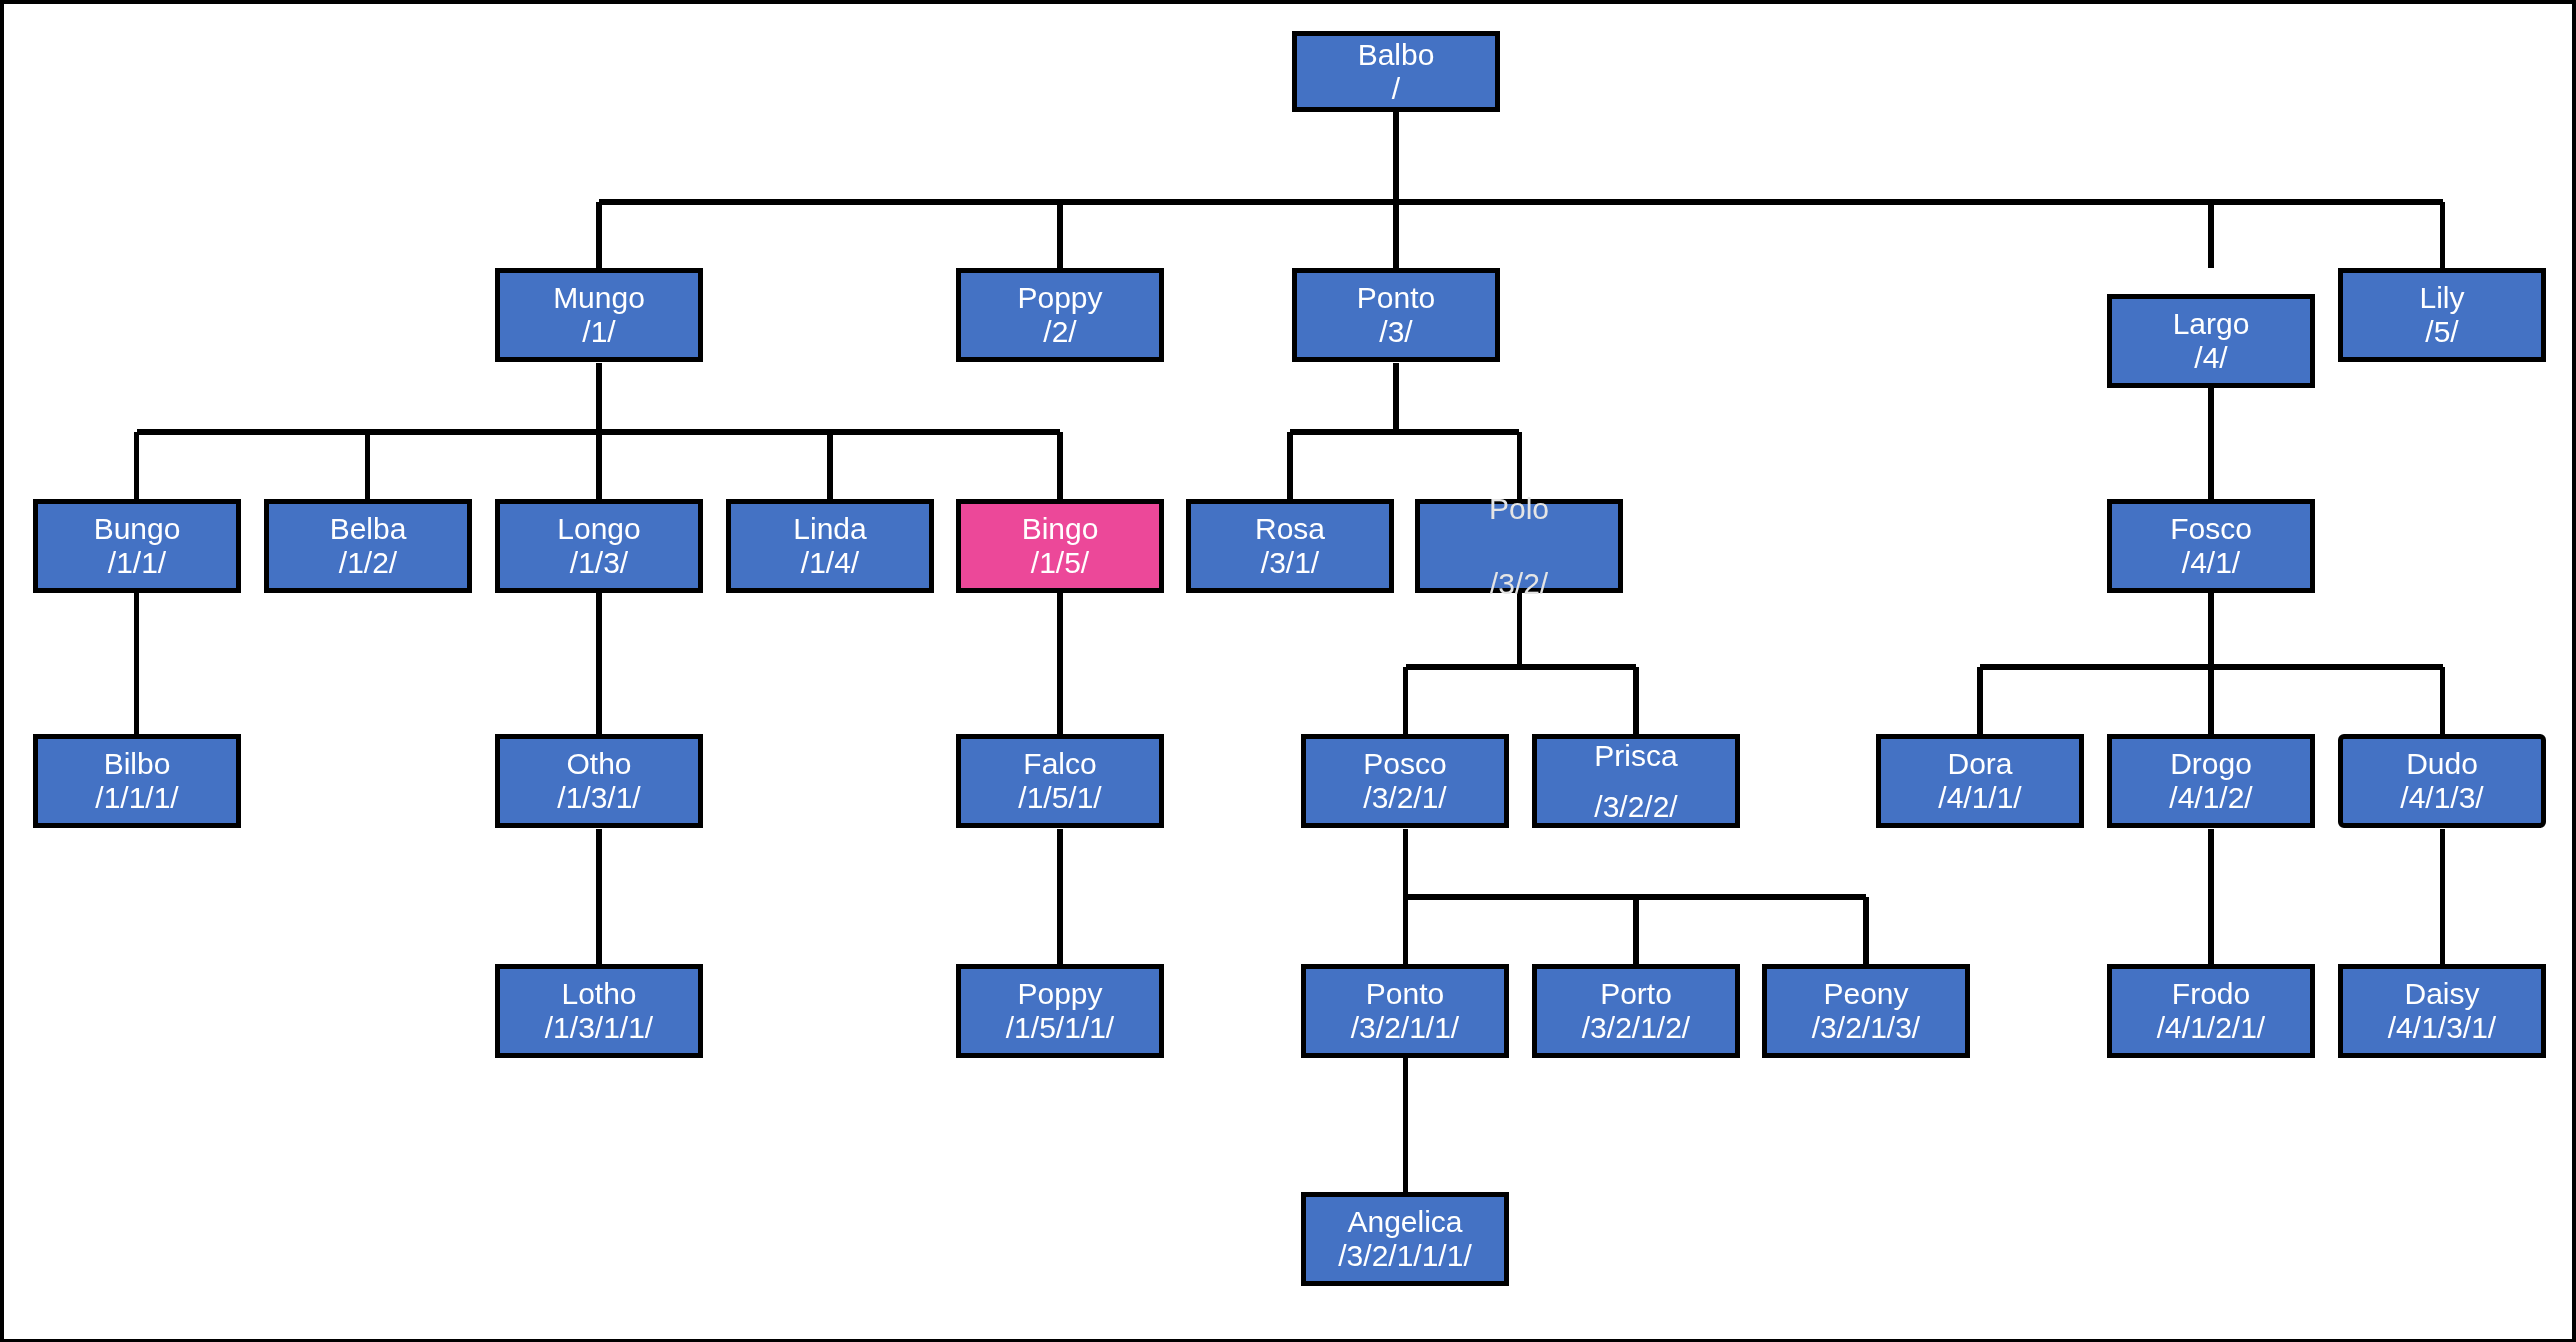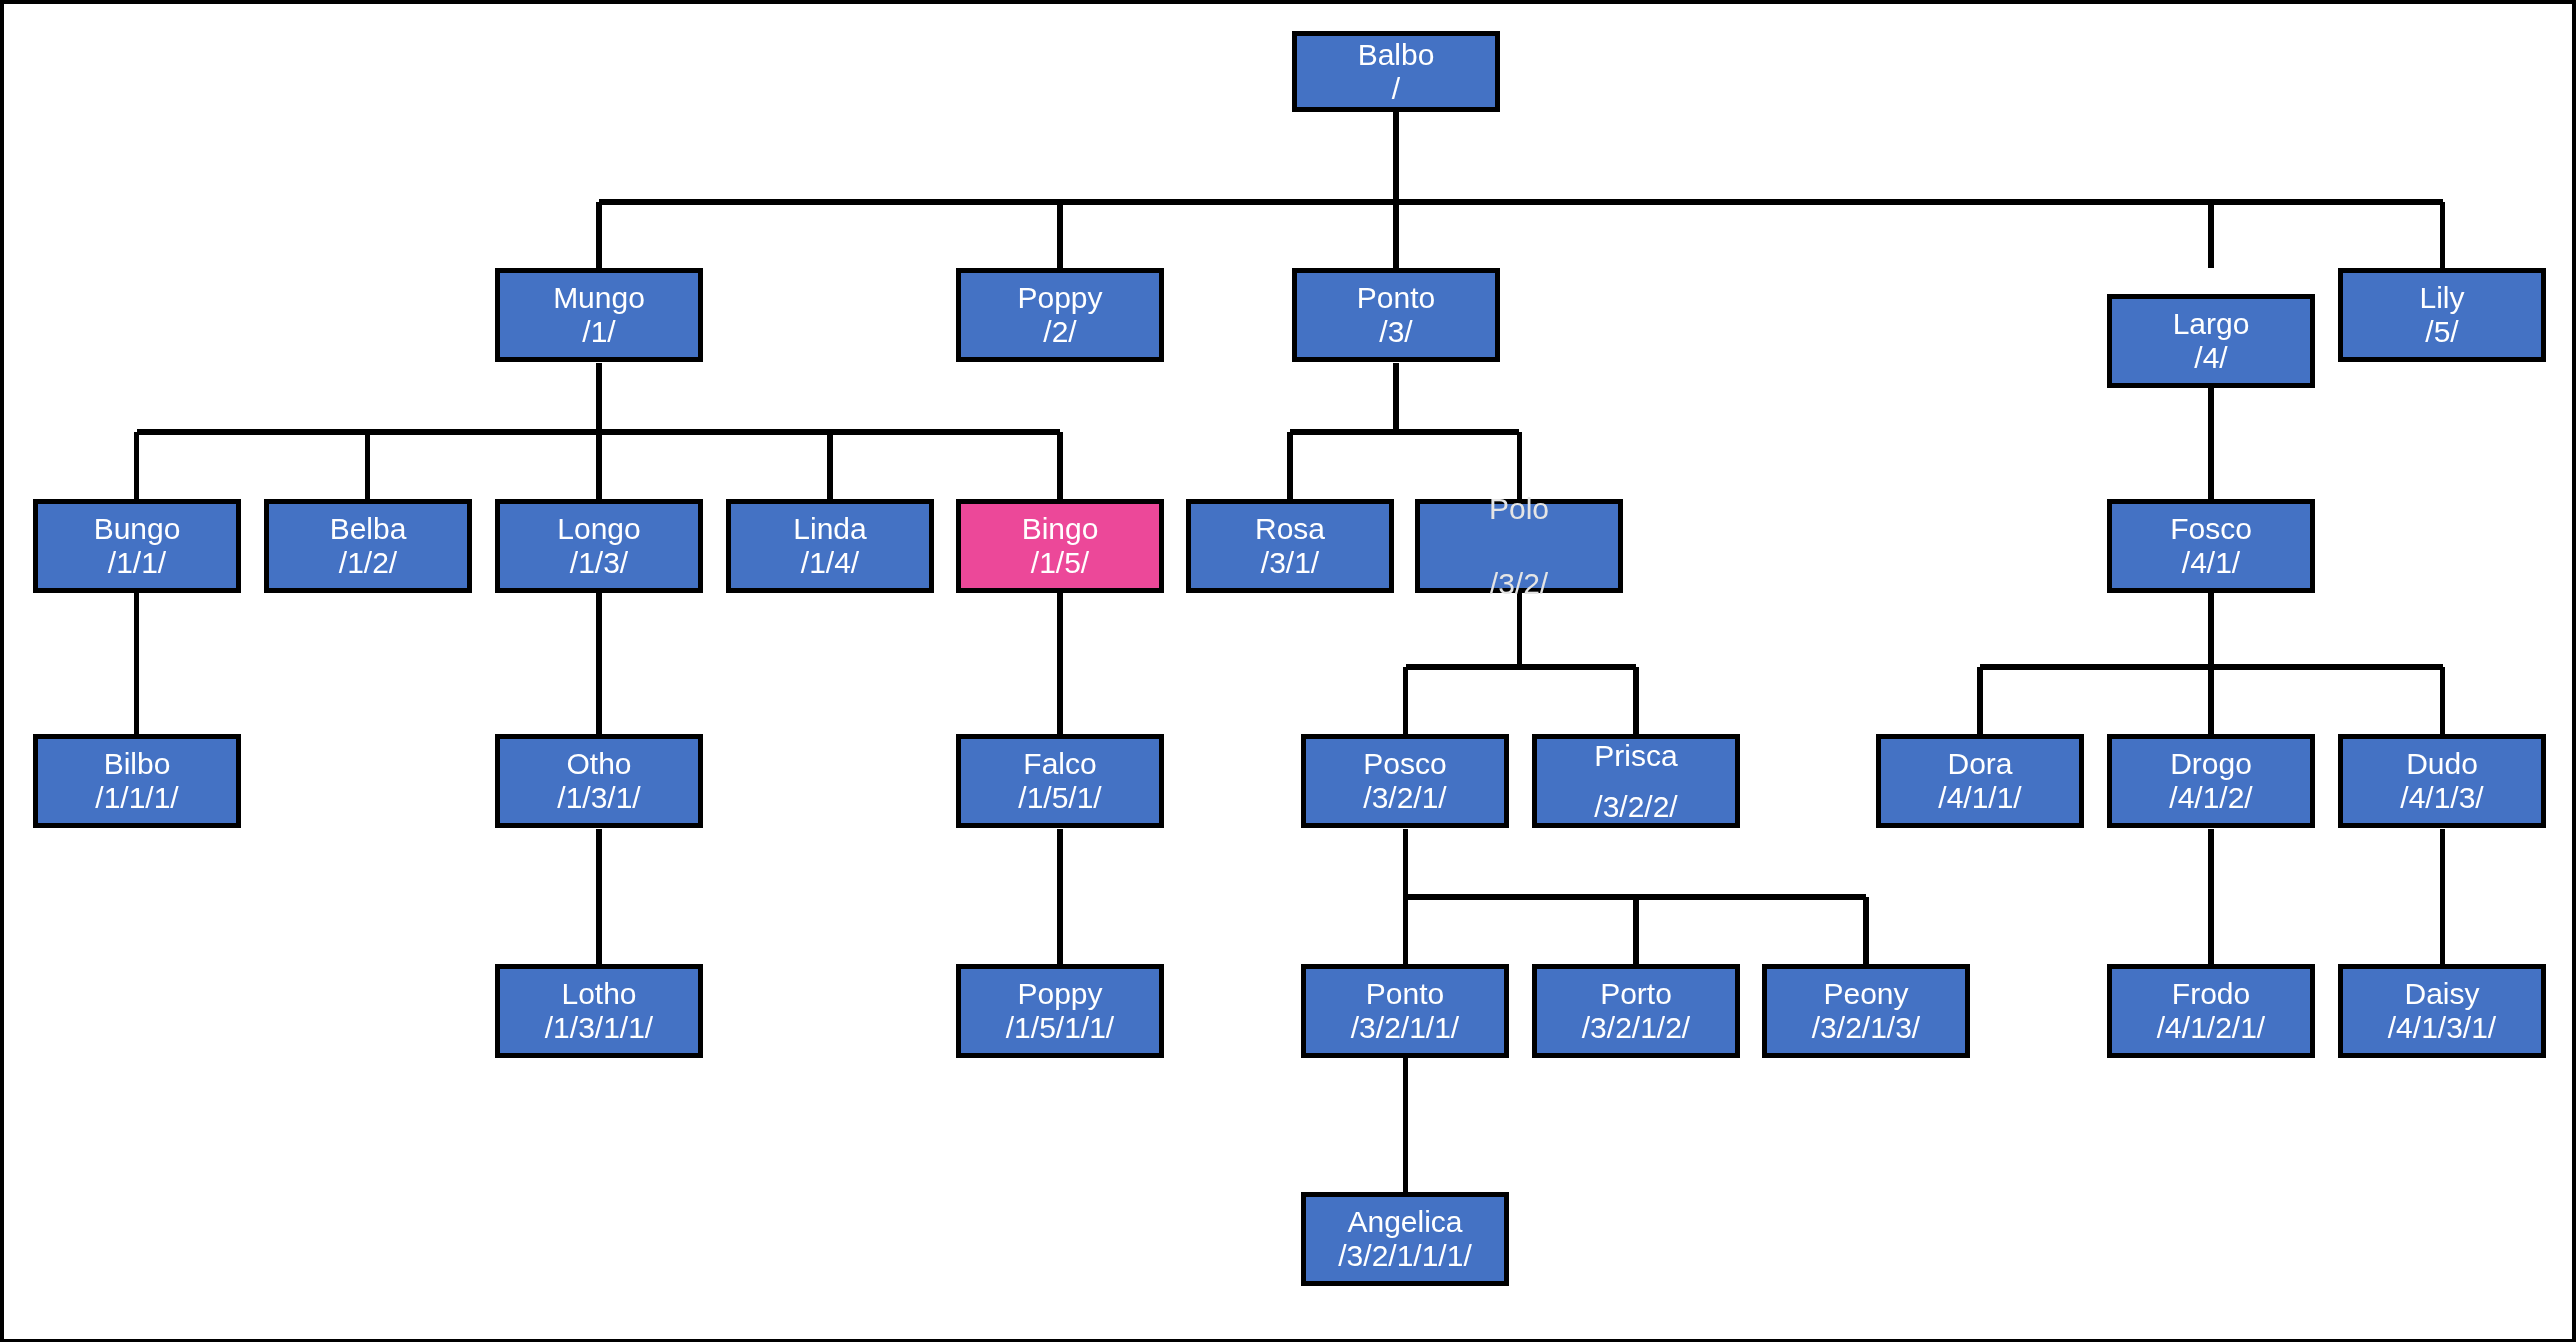--- a/index.html
+++ b/index.html
@@ -191,21 +191,21 @@
         <div class="node-path">/3/2/2/</div>
       </div>
       <div class="node" style="left: 1876px; top: 734px; width: 208px; height: 94px; background: rgb(68, 114, 196); border-color: rgb(0, 0, 0); color: rgb(255, 255, 255);">
         <div class="node-name">Dora</div>
         <div class="node-path">/4/1/1/</div>
       </div>
       <div class="node" style="left: 2107px; top: 734px; width: 208px; height: 94px; background: rgb(68, 114, 196); border-color: rgb(0, 0, 0); color: rgb(255, 255, 255);">
         <div class="node-name">Drogo</div>
         <div class="node-path">/4/1/2/</div>
       </div>
-      <div class="node" style="left: 2338px; top: 734px; width: 208px; height: 94px; background: rgb(68, 114, 196); border-color: rgb(0, 0, 0); color: rgb(255, 255, 255);">
+      <div class="node" style="left: 2338px; top: 734px; width: 208px; height: 94px; background: rgb(68, 114, 196); border-color: rgb(0, 0, 0); color: rgb(255, 255, 255); border-radius: 6px;">
         <div class="node-name">Dudo</div>
         <div class="node-path">/4/1/3/</div>
       </div>
       <div class="node" style="left: 495px; top: 964px; width: 208px; height: 94px; background: rgb(68, 114, 196); border-color: rgb(0, 0, 0); color: rgb(255, 255, 255);">
         <div class="node-name">Lotho</div>
         <div class="node-path">/1/3/1/1/</div>
       </div>
       <div class="node" style="left: 956px; top: 964px; width: 208px; height: 94px; background: rgb(68, 114, 196); border-color: rgb(0, 0, 0); color: rgb(255, 255, 255);">
         <div class="node-name">Poppy</div>
         <div class="node-path">/1/5/1/1/</div>

